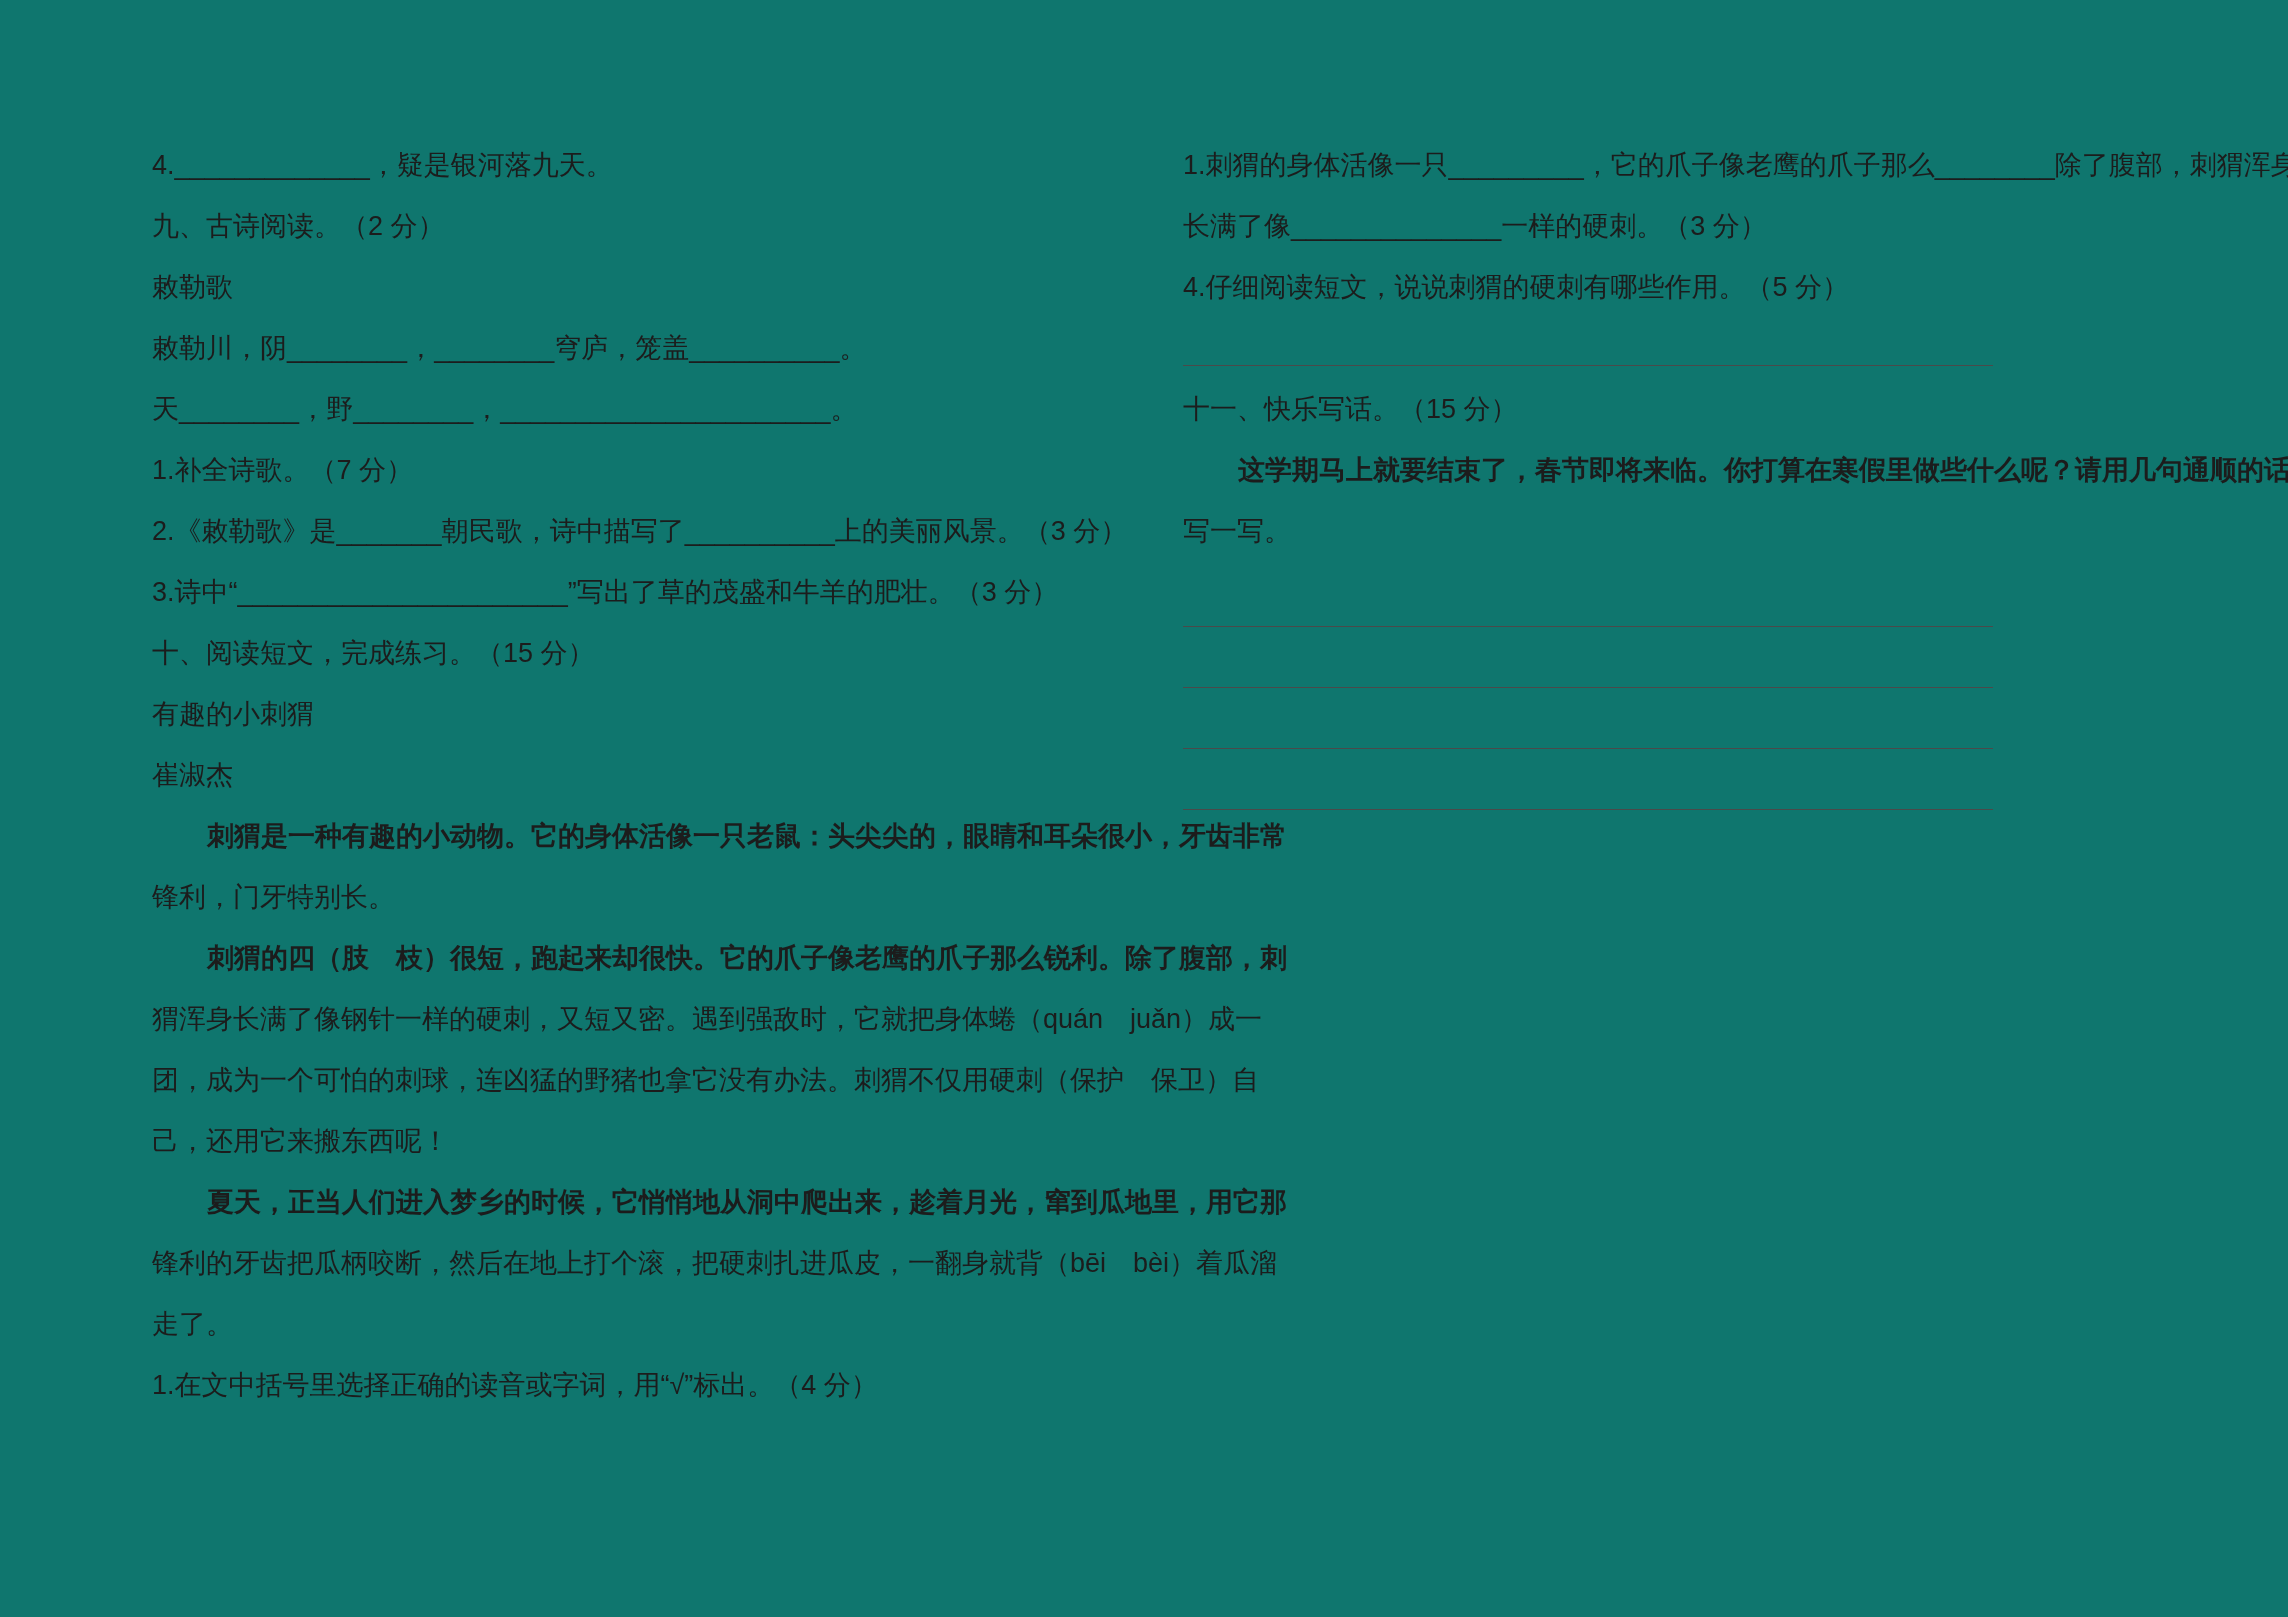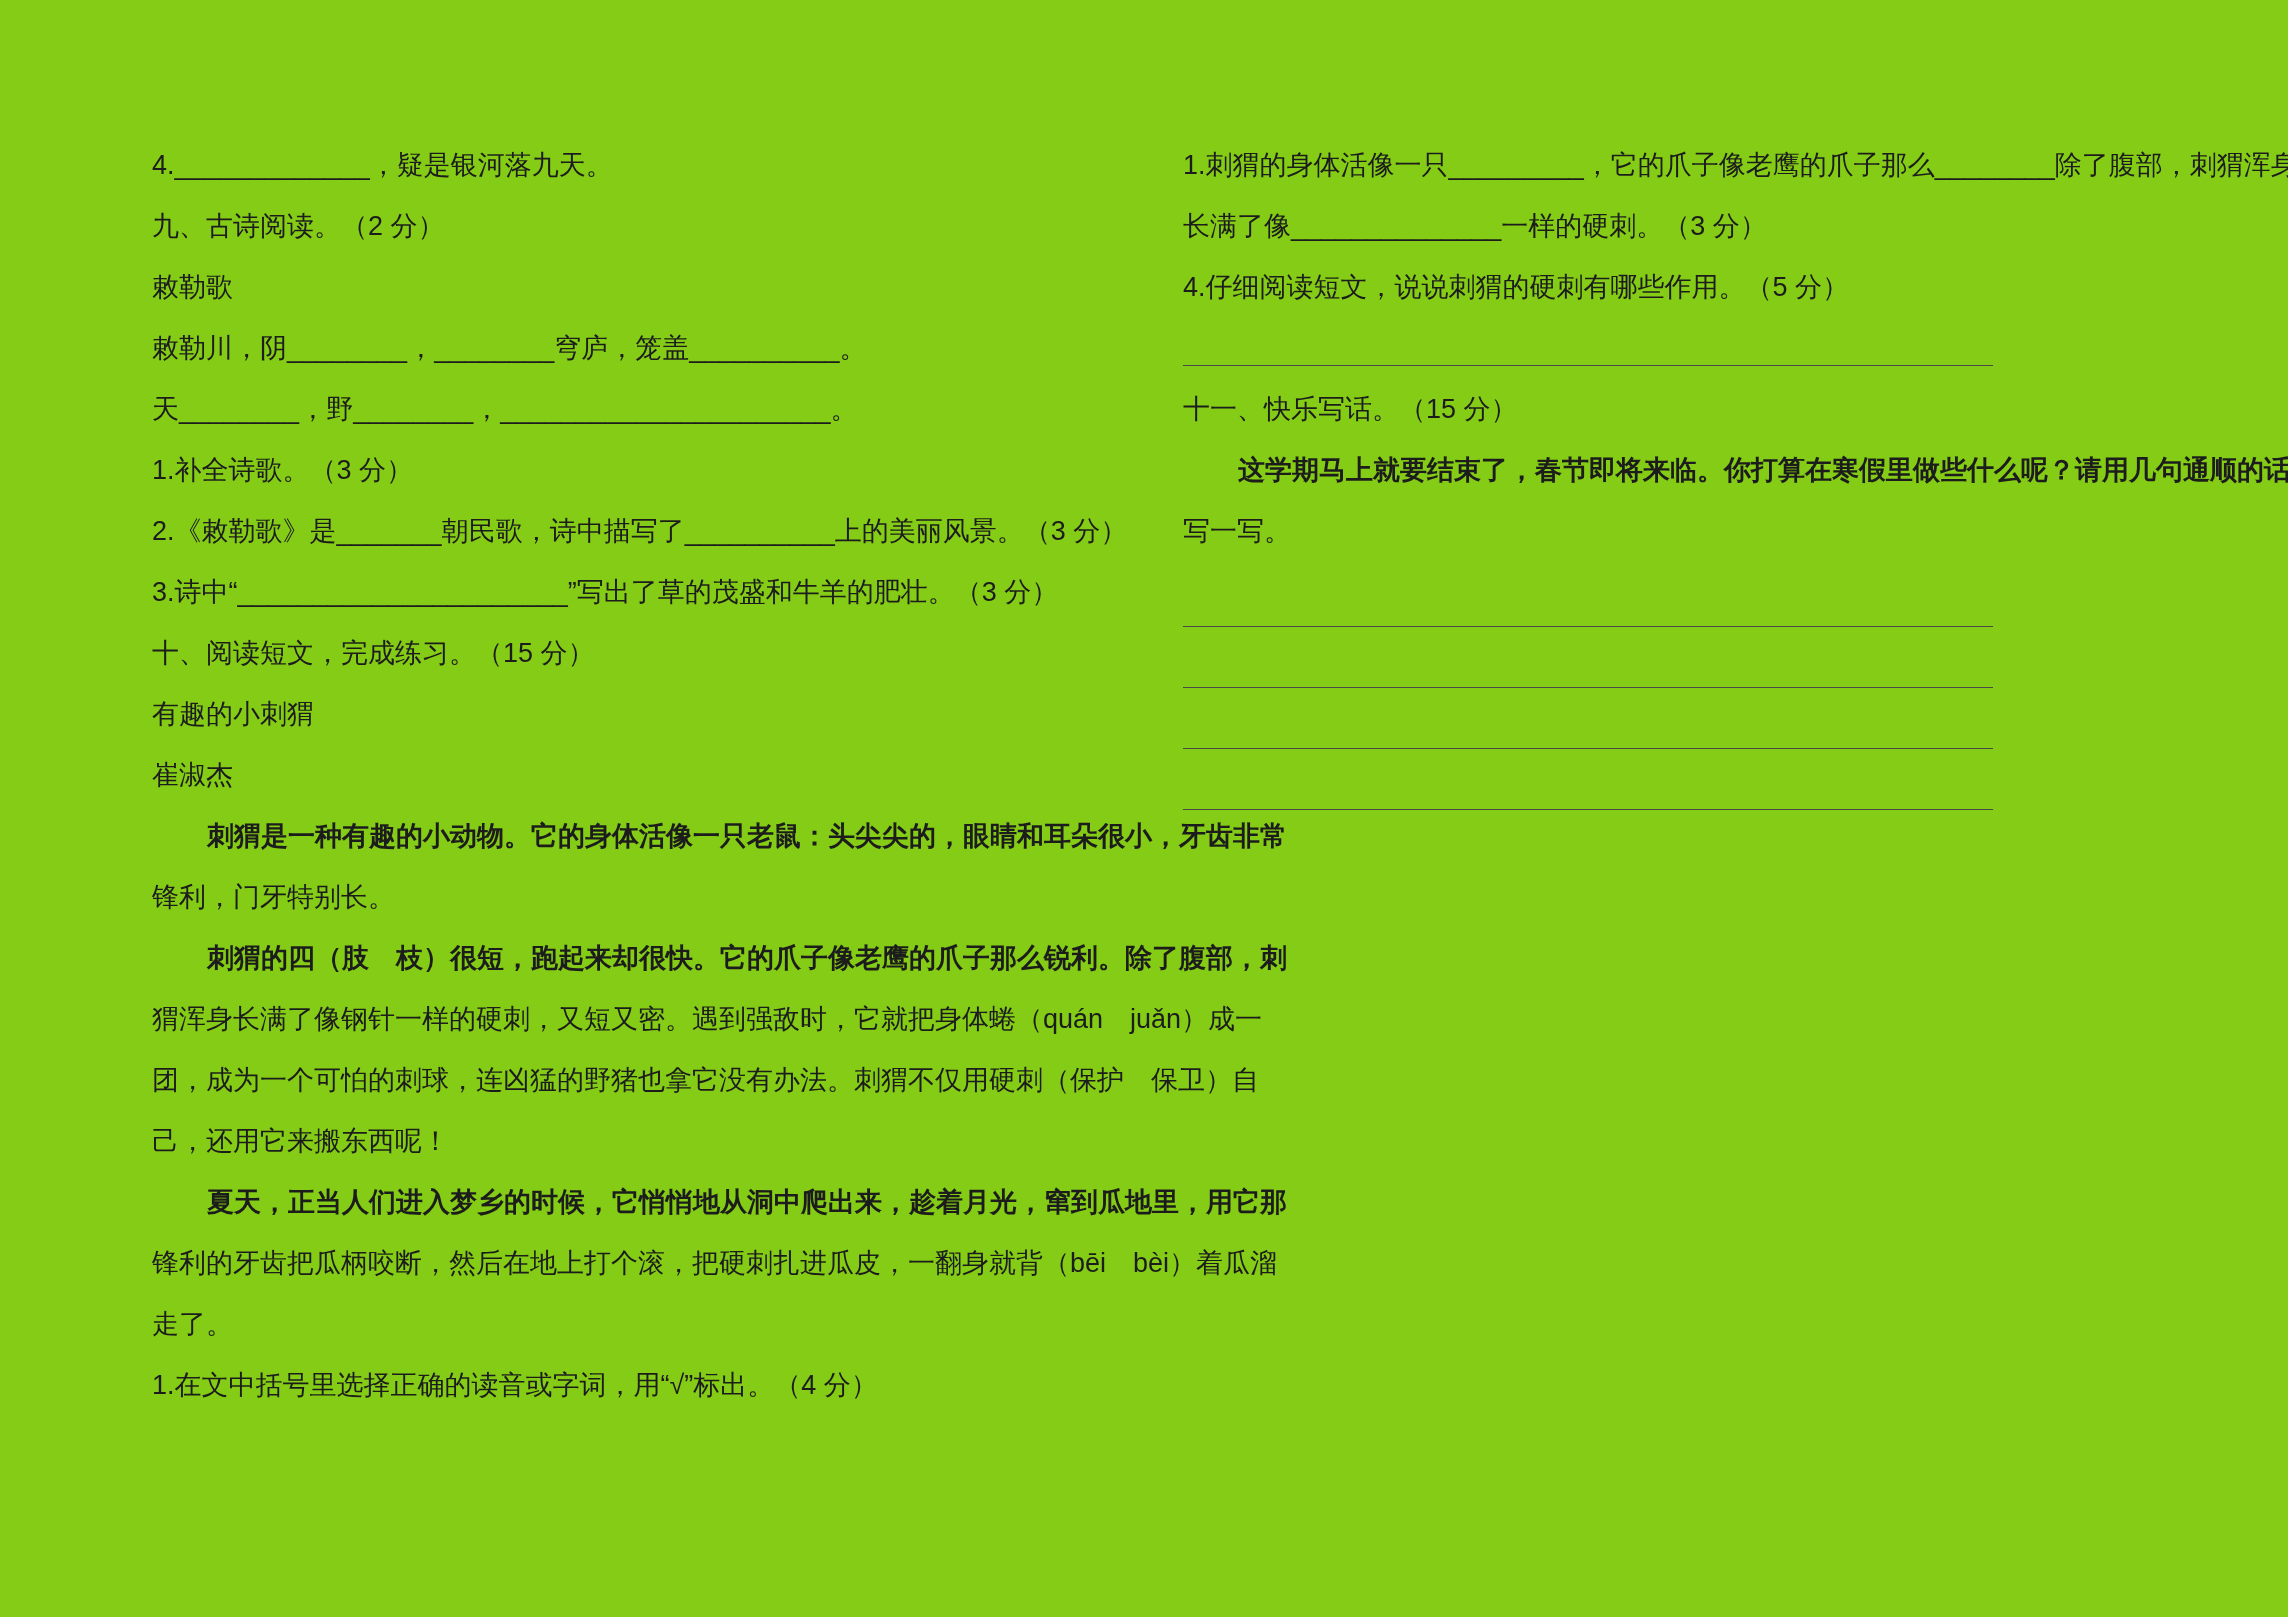--- a/index.html
+++ b/index.html
@@ -1,21 +1,21 @@
 <!DOCTYPE html>
 <html style="font-size:14.8px"><head>
 <meta charset="utf-8">
 <style>
   * { margin: 0; padding: 0; box-sizing: border-box; }
   html, body { background: #ffffff; }
   .page {
     position: relative;
     width: 2289px;
     height: 1618px;
-    background: #84cc16;
+    background: #0f766e;
     color: #1c1c1c;
     font-family: "Liberation Sans", "DejaVu Sans", sans-serif;
     font-size: 27px;
     overflow: hidden;
   }
   .col { position: absolute; top: 135px; }
   .col-left  { left: 152px; width: 826px; }
   .col-right { left: 1183px; width: 810px; }
   .line {
     height: 61px;
@@ -38,21 +38,21 @@
 </head>
 <body>
 
 <div class="page">
   <div class="col col-left">
       <div class="line">4._____________，疑是银河落九天。</div>
       <div class="line">九、古诗阅读。（2 分）</div>
       <div class="line center">敕勒歌</div>
       <div class="line center">敕勒川，阴________，________穹庐，笼盖__________。</div>
       <div class="line center">天________，野________，______________________。</div>
-      <div class="line">1.补全诗歌。（3 分）</div>
+      <div class="line">1.补全诗歌。（7 分）</div>
       <div class="line">2.《敕勒歌》是_______朝民歌，诗中描写了__________上的美丽风景。（3 分）</div>
       <div class="line">3.诗中“______________________”写出了草的茂盛和牛羊的肥壮。（3 分）</div>
       <div class="line">十、阅读短文，完成练习。（15 分）</div>
       <div class="line center bold">有趣的小刺猬</div>
       <div class="line center">崔淑杰</div>
       <div class="line indent">刺猬是一种有趣的小动物。它的身体活像一只老鼠：头尖尖的，眼睛和耳朵很小，牙齿非常</div>
       <div class="line">锋利，门牙特别长。</div>
       <div class="line indent">刺猬的四（肢　枝）很短，跑起来却很快。它的爪子像老鹰的爪子那么锐利。除了腹部，刺</div>
       <div class="line">猬浑身长满了像钢针一样的硬刺，又短又密。遇到强敌时，它就把身体蜷（quán　juǎn）成一</div>
       <div class="line">团，成为一个可怕的刺球，连凶猛的野猪也拿它没有办法。刺猬不仅用硬刺（保护　保卫）自</div>

